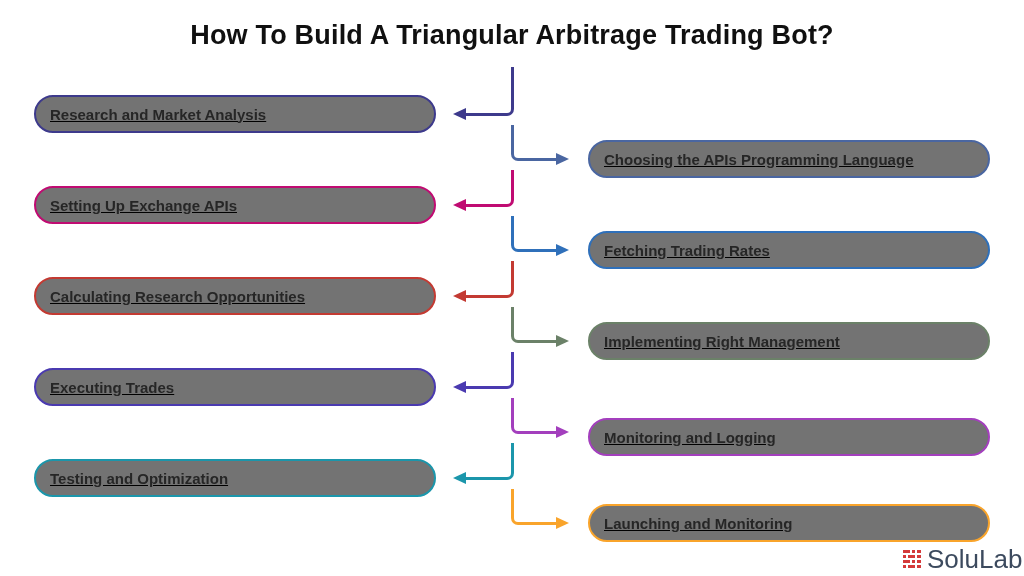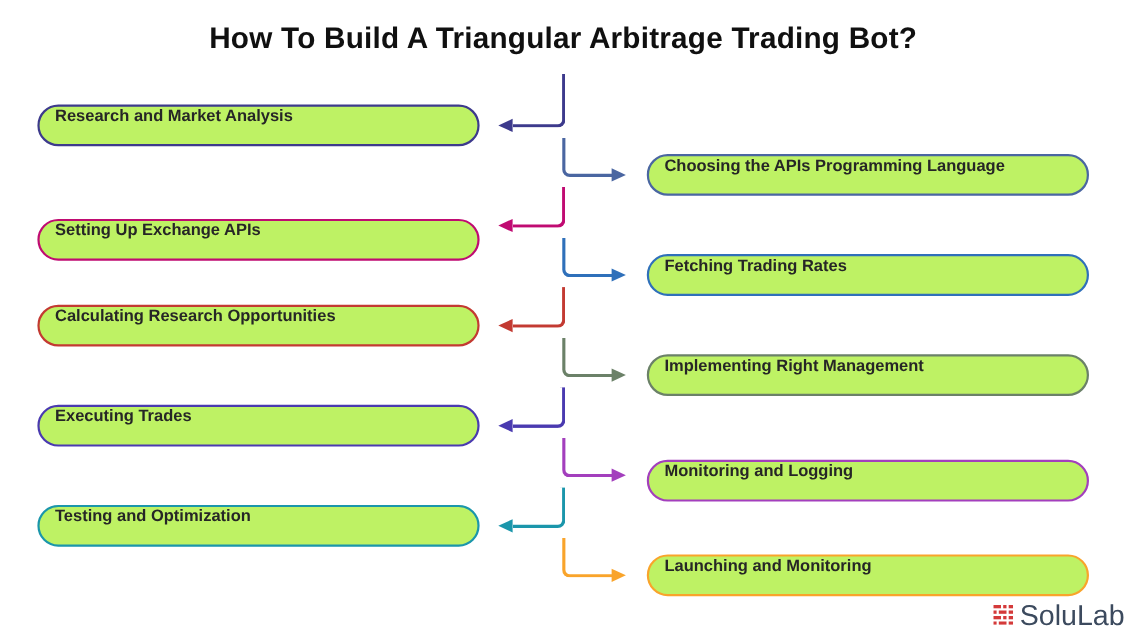--- a/index.html
+++ b/index.html
@@ -1,22 +1,22 @@
 <!DOCTYPE html>
 <html><head>
 <meta charset="utf-8">
 <style>
   html,body{margin:0;padding:0;background:#ffffff;}
   body{width:1024px;height:576px;overflow:hidden;font-family:"Liberation Sans",sans-serif;}
   #canvas{position:relative;width:1024px;height:576px;background:#ffffff;}
   .title{position:absolute;top:20px;left:0;width:1024px;margin:0;text-align:center;
          font-size:27px;font-weight:700;color:#101010;letter-spacing:.2px;}
   .step-box{position:absolute;width:402px;height:38px;box-sizing:border-box;
-            border:2.5px solid #000;border-radius:19px;background:#bef264;
-            display:flex;padding-left:14px;}
+            border:2.5px solid #000;border-radius:19px;background:#737373;
+            display:flex;align-items:center;padding-left:14px;text-decoration:underline;}
   .step-label{font-size:15px;font-weight:600;color:#262626;white-space:nowrap;}
   .conn{position:absolute;box-sizing:border-box;}
   .conn.left{left:466px;width:48px;border-right:3px solid;border-bottom:3px solid;
              border-bottom-right-radius:7px;}
   .conn.right{left:511px;width:46px;border-left:3px solid;border-bottom:3px solid;
               border-bottom-left-radius:7px;}
   .arrow{position:absolute;width:0;height:0;border-top:6px solid transparent;
          border-bottom:6px solid transparent;}
   .arrow.left{left:453px;border-right:13px solid;}
   .arrow.right{left:556px;border-left:13px solid;}
@@ -35,21 +35,21 @@
       <div class="step-box" style="top: 95px; left: 34px; border-color: rgb(61, 58, 140);">
         <span class="step-label">Research and Market Analysis</span>
       </div>
       <div class="conn right" style="top: 125px; height: 35.5px; border-color: rgb(74, 102, 161);"></div>
       <div class="arrow right" style="top: 153px; border-left-color: rgb(74, 102, 161);"></div>
       <div class="step-box" style="top: 140px; left: 588px; border-color: rgb(74, 102, 161);">
         <span class="step-label">Choosing the APIs Programming Language</span>
       </div>
       <div class="conn left" style="top: 170px; height: 36.5px; border-color: rgb(192, 11, 114);"></div>
       <div class="arrow left" style="top: 199px; border-right-color: rgb(192, 11, 114);"></div>
-      <div class="step-box" style="top: 199px; left: 34px; border-color: rgb(192, 11, 114);">
+      <div class="step-box" style="top: 186px; left: 34px; border-color: rgb(192, 11, 114);">
         <span class="step-label">Setting Up Exchange APIs</span>
       </div>
       <div class="conn right" style="top: 216px; height: 35.5px; border-color: rgb(47, 112, 186);"></div>
       <div class="arrow right" style="top: 244px; border-left-color: rgb(47, 112, 186);"></div>
       <div class="step-box" style="top: 231px; left: 588px; border-color: rgb(47, 112, 186);">
         <span class="step-label">Fetching Trading Rates</span>
       </div>
       <div class="conn left" style="top: 261px; height: 36.5px; border-color: rgb(195, 58, 50);"></div>
       <div class="arrow left" style="top: 290px; border-right-color: rgb(195, 58, 50);"></div>
       <div class="step-box" style="top: 277px; left: 34px; border-color: rgb(195, 58, 50);">

